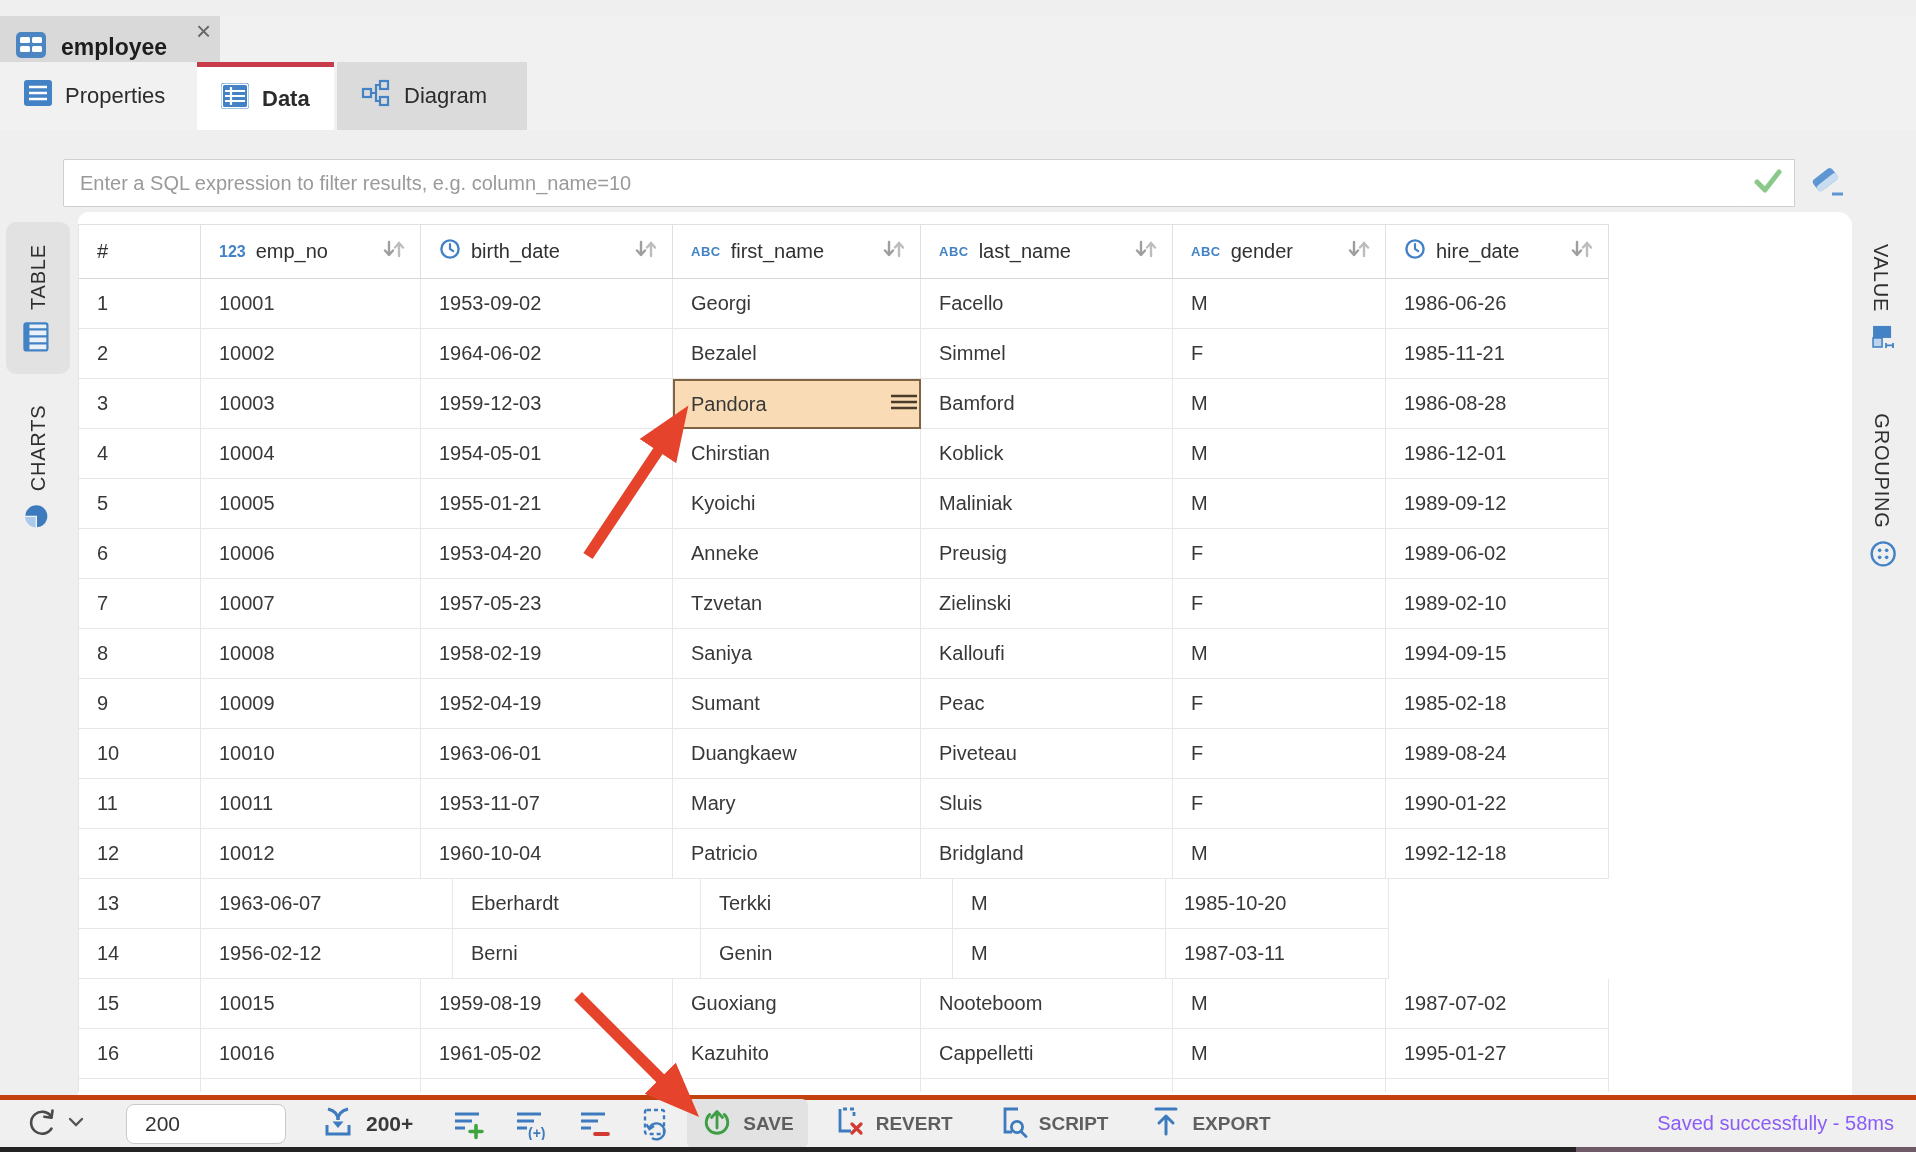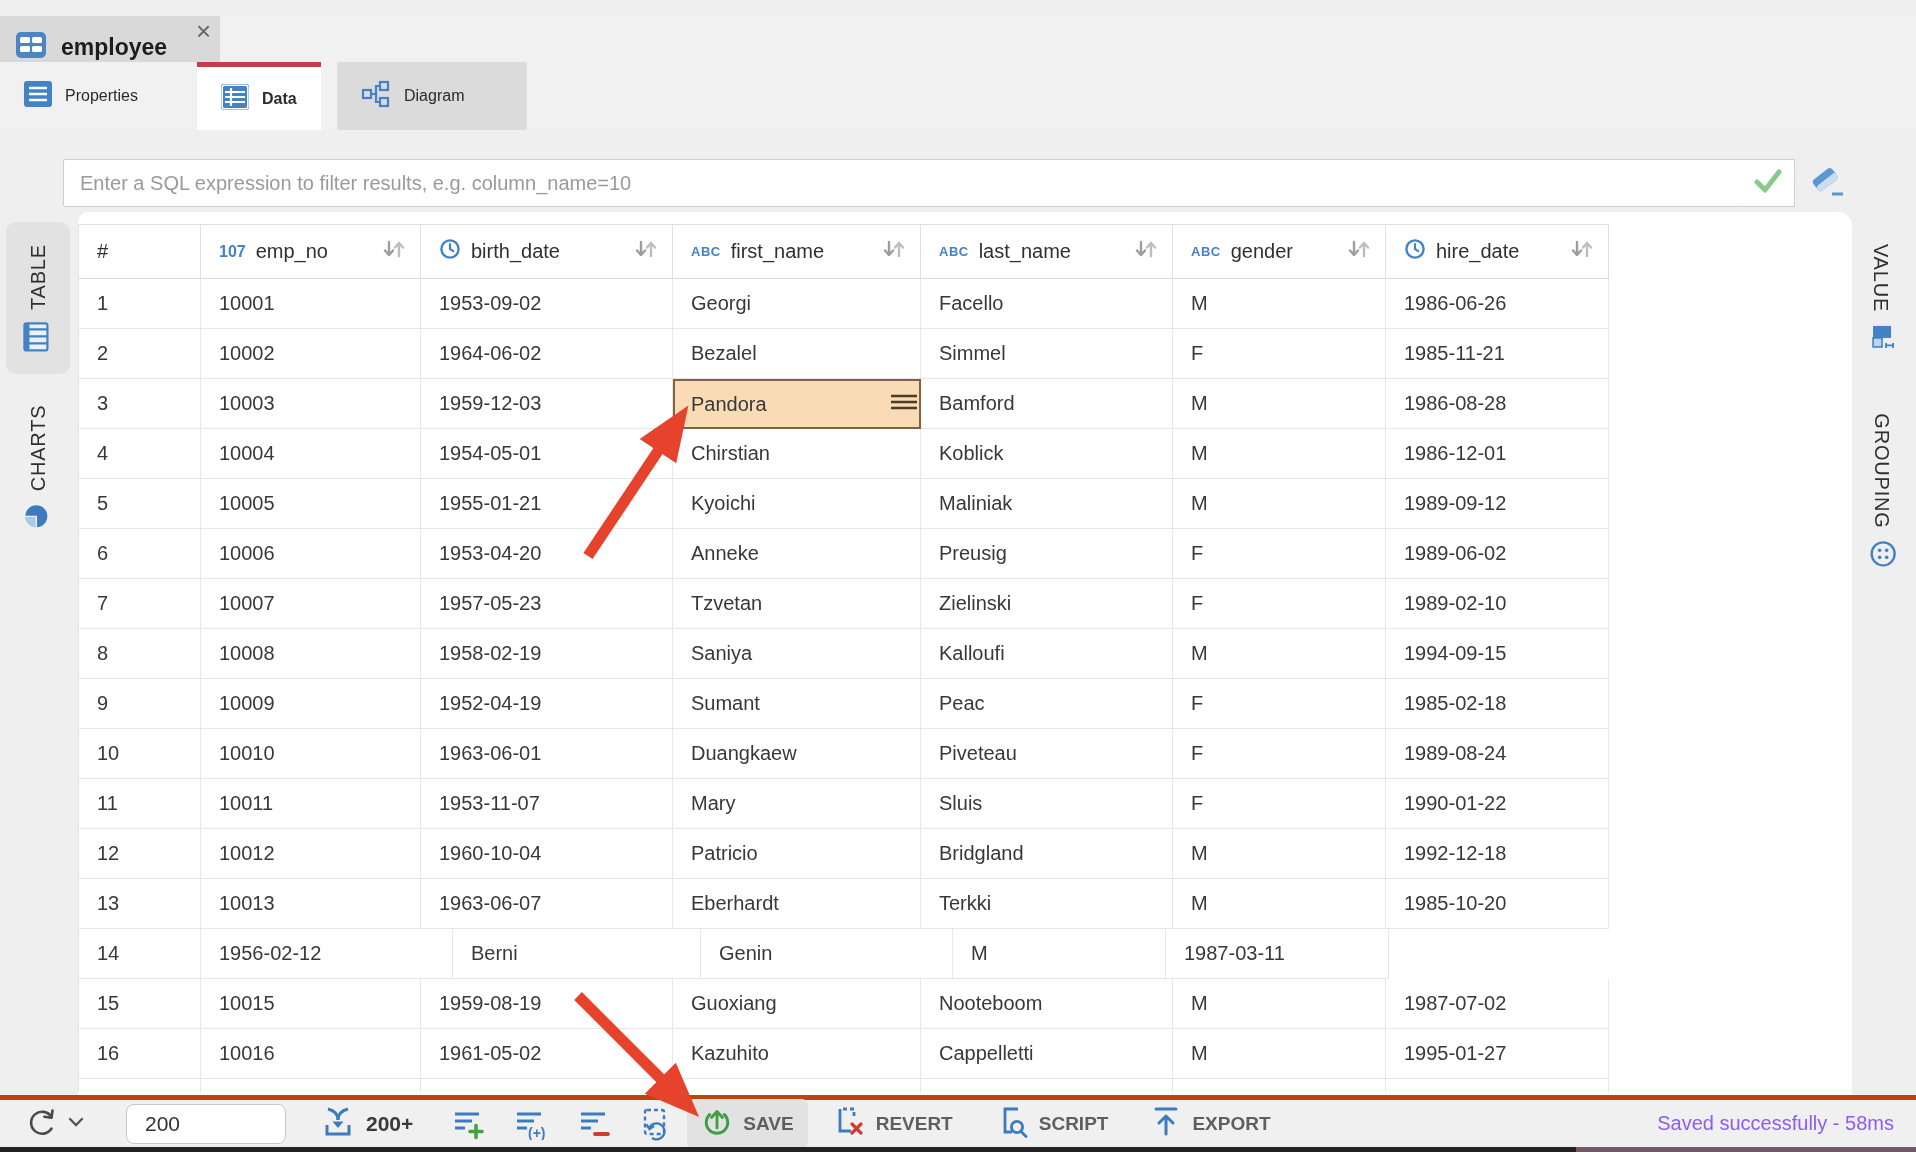--- a/index.html
+++ b/index.html
@@ -11,21 +11,21 @@
   
   .topstrip{position:absolute;left:0;top:16px;width:100%;height:62px;background:#F1F1F1;padding-left:17px;}
   .emp-tab{position:absolute;left:0;top:0;width:220px;height:62px;background:#D9D9D9;
     display:flex;align-items:center;gap:15px;padding-left:16px;box-sizing:border-box;}
   .emp-tab .lbl{font-size:23px;font-weight:bold;color:#1d1d1d;}
   .tab-close{position:absolute;left:196px;top:2px;font-size:26px;color:#666;line-height:26px;cursor:default;}
   .tab-more{position:absolute;left:194px;top:36px;font-size:22px;color:#555;letter-spacing:1px;line-height:20px;}
   
   .subtabs{position:absolute;left:0;top:62px;width:100%;height:68px;background:#F1F1F1;}
   .subtab{position:absolute;top:0;height:68px;display:flex;align-items:center;gap:13px;
-    padding:11px 24px;box-sizing:border-box;font-size:16px;color:#2b2b2b;}
+    padding:11px 24px;box-sizing:border-box;font-size:22px;color:#2b2b2b;}
   .subtab.properties{left:0;}
   .subtab.data{left:197px;background:#FFFFFF;border-top:5px solid #C73B4B;font-weight:bold;height:68px;}
   .subtab.diagram{left:337px;background:#DBDBDB;width:190px;}
   
   .filter-input{position:absolute;left:63px;top:159px;width:1680px;height:48px;box-sizing:border-box;
     border:1px solid #CFCFCF;background:#fff;border-radius:2px;font-size:20px;color:#444;
     padding:0 16px;outline:none;font-family:"Liberation Sans",sans-serif;}
   .filter-input::placeholder{color:#9A9A9A;}
   .filter-apply{position:absolute;left:1742px;top:159px;width:53px;height:48px;box-sizing:border-box;
     background:#fff;border:1px solid #CFCFCF;border-left:none;display:flex;align-items:center;justify-content:center;}
@@ -203,21 +203,21 @@
   </div>
 </div>
 
 <div class="panel">
   <div class="grid">
     <div class="ghead">
         <div class="hcell" style="width: 122px;">
           <span>#</span>
         </div>
         <div class="hcell" style="width: 220px;">
-          <span class="ticon tnum">107</span>
+          <span class="ticon tnum">123</span>
           <span>emp_no</span>
           <span class="sort"><svg width="26" height="22" viewBox="0 0 26 22">
               <g fill="none" stroke-linecap="round" stroke-linejoin="round" stroke-width="2.4">
                 <path d="M7 4v13M7 17l-4-4.5M7 17l4-4.5" stroke="#9E9E9E"></path>
                 <path d="M17 18V5M17 5l-4 4.5M17 5l4 4.5" stroke="#BDBDBD"></path>
               </g>
             </svg></span>
         </div>
         <div class="hcell" style="width: 252px;">
           <span class="ticon"><svg width="22" height="22" viewBox="0 0 22 22">
@@ -384,21 +384,20 @@
           <div class="gcell" style="width: 122px;">12</div>
           <div class="gcell" style="width: 220px;">10012</div>
           <div class="gcell" style="width: 252px;">1960-10-04</div>
           <div class="gcell" style="width: 248px;">Patricio</div>
           <div class="gcell" style="width: 252px;">Bridgland</div>
           <div class="gcell" style="width: 213px;">M</div>
           <div class="gcell" style="width: 223px;">1992-12-18</div>
         </div>
         <div class="grow">
           <div class="gcell" style="width: 122px;">13</div>
-          <div class="gcell" style="width: 220px;">10013</div>
           <div class="gcell" style="width: 252px;">1963-06-07</div>
           <div class="gcell" style="width: 248px;">Eberhardt</div>
           <div class="gcell" style="width: 252px;">Terkki</div>
           <div class="gcell" style="width: 213px;">M</div>
           <div class="gcell" style="width: 223px;">1985-10-20</div>
         </div>
         <div class="grow">
           <div class="gcell" style="width: 122px;">14</div>
           <div class="gcell" style="width: 252px;">1956-02-12</div>
           <div class="gcell" style="width: 248px;">Berni</div>

